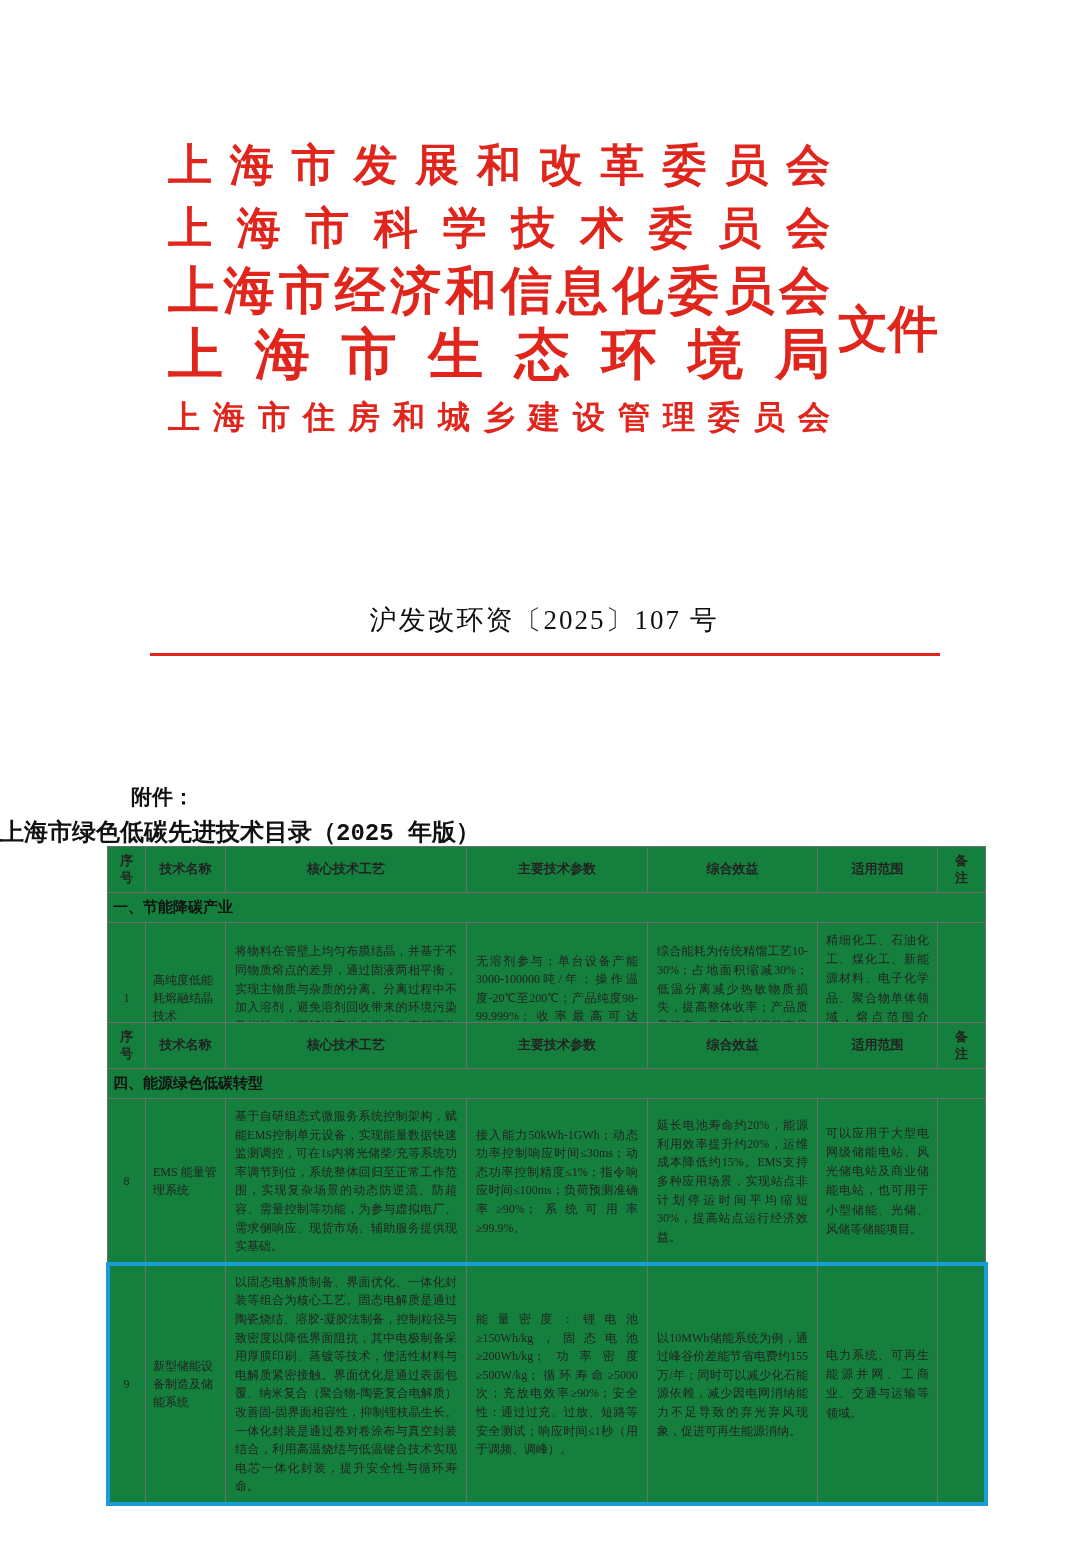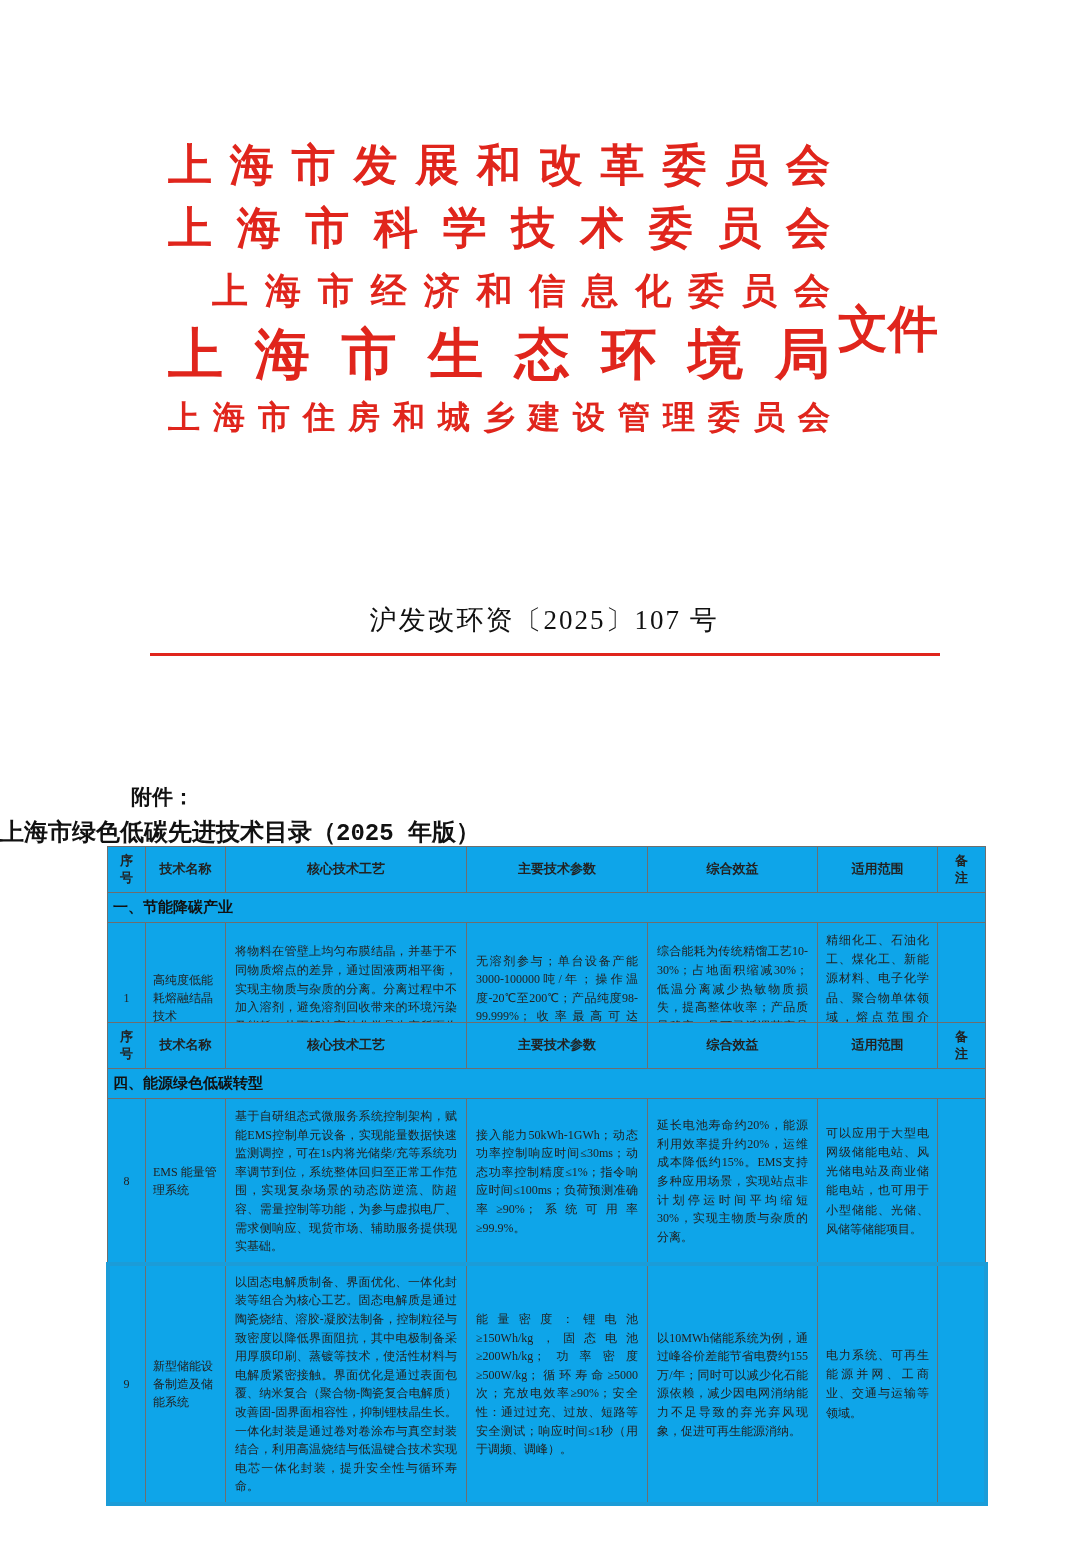--- a/index.html
+++ b/index.html
@@ -15,21 +15,21 @@
   .agencies {
     position:absolute; top:134px; left:168px; width:662px;
     color:#e0251c; font-weight:bold;
   }
   .agency-line {
     text-align:justify; text-align-last:justify; text-justify:inter-character;
     line-height:63px; height:63px; overflow:hidden;
     font-family:"Liberation Serif", serif;
   }
   .agency-0, .agency-1 { font-size:44px; }
-  .agency-2 { font-size:36px;margin-left:44px; }
+  .agency-2 { font-size:51px; }
   .agency-3, .agency-5 { font-size:55px; }
   .agency-4 { font-size:32px; }
   .stamp-label {
     position:absolute; top:296px; left:838px;
     color:#e0251c; font-weight:bold; font-size:50px;
     font-family:"Liberation Serif", serif;
     text-align:right;
   }
 
   
@@ -51,21 +51,21 @@
   .catalog-title {
     position:absolute; top:816px; left:0; width:100%;
     text-align:left; font-size:24px; font-weight:bold; color:#111;
     font-family:Liberation Mono, monospace;
   }
 
   
   table.catalog {
     position:absolute; left:107px; width:878px;
     border-collapse:collapse; table-layout:fixed;
-    background:#0ea5e9;
+    background:#15803d;
   }
   #table-1 { top:846px; }
   #table-2 { top:1022px; }
   table.catalog th, table.catalog td {
     border:1px solid #6e6e6e; vertical-align:middle;
     font-size:12px; color:#222;
   }
   table.catalog th {
     font-family:"Liberation Sans", sans-serif;
     font-weight:bold; font-size:13px; text-align:center;
@@ -162,21 +162,21 @@
       <th>备注</th>
     </tr>
     <tr class="section-row">
       <td colspan="7">四、能源绿色低碳转型</td>
     </tr>
     <tr class="data-row-8">
       <td class="c-no">8</td>
       <td class="c-name">EMS 能量管理系统</td>
       <td class="c-text">基于自研组态式微服务系统控制架构，赋能EMS控制单元设备，实现能量数据快速监测调控，可在1s内将光储柴/充等系统功率调节到位，系统整体回归至正常工作范围，实现复杂场景的动态防逆流、防超容、需量控制等功能，为参与虚拟电厂、需求侧响应、现货市场、辅助服务提供现实基础。</td>
       <td class="c-text">接入能力50kWh-1GWh；动态功率控制响应时间≤30ms；动态功率控制精度≤1%；指令响应时间≤100ms；负荷预测准确率≥90%；系统可用率≥99.9%。</td>
-      <td class="c-text">延长电池寿命约20%，能源利用效率提升约20%，运维成本降低约15%。EMS支持多种应用场景，实现站点非计划停运时间平均缩短30%，实现主物质与杂质的分离。</td>
+      <td class="c-text">延长电池寿命约20%，能源利用效率提升约20%，运维成本降低约15%。EMS支持多种应用场景，实现站点非计划停运时间平均缩短30%，提高站点运行经济效益。</td>
       <td class="c-scope">可以应用于大型电网级储能电站、风光储电站及商业储能电站，也可用于小型储能、光储、风储等储能项目。</td>
       <td class="c-note"></td>
     </tr>
     <tr class="data-row-9 highlighted">
       <td class="c-no">9</td>
       <td class="c-name">新型储能设备制造及储能系统</td>
       <td class="c-text">以固态电解质制备、界面优化、一体化封装等组合为核心工艺。固态电解质是通过陶瓷烧结、溶胶-凝胶法制备，控制粒径与致密度以降低界面阻抗，其中电极制备采用厚膜印刷、蒸镀等技术，使活性材料与电解质紧密接触。界面优化是通过表面包覆、纳米复合（聚合物-陶瓷复合电解质）改善固-固界面相容性，抑制锂枝晶生长。一体化封装是通过卷对卷涂布与真空封装结合，利用高温烧结与低温键合技术实现电芯一体化封装，提升安全性与循环寿命。</td>
       <td class="c-text">能量密度：锂电池≥150Wh/kg，固态电池≥200Wh/kg；功率密度≥500W/kg；循环寿命≥5000次；充放电效率≥90%；安全性：通过过充、过放、短路等安全测试；响应时间≤1秒（用于调频、调峰）。</td>
       <td class="c-text">以10MWh储能系统为例，通过峰谷价差能节省电费约155万/年；同时可以减少化石能源依赖，减少因电网消纳能力不足导致的弃光弃风现象，促进可再生能源消纳。</td>
       <td class="c-scope">电力系统、可再生能源并网、工商业、交通与运输等领域。</td>

